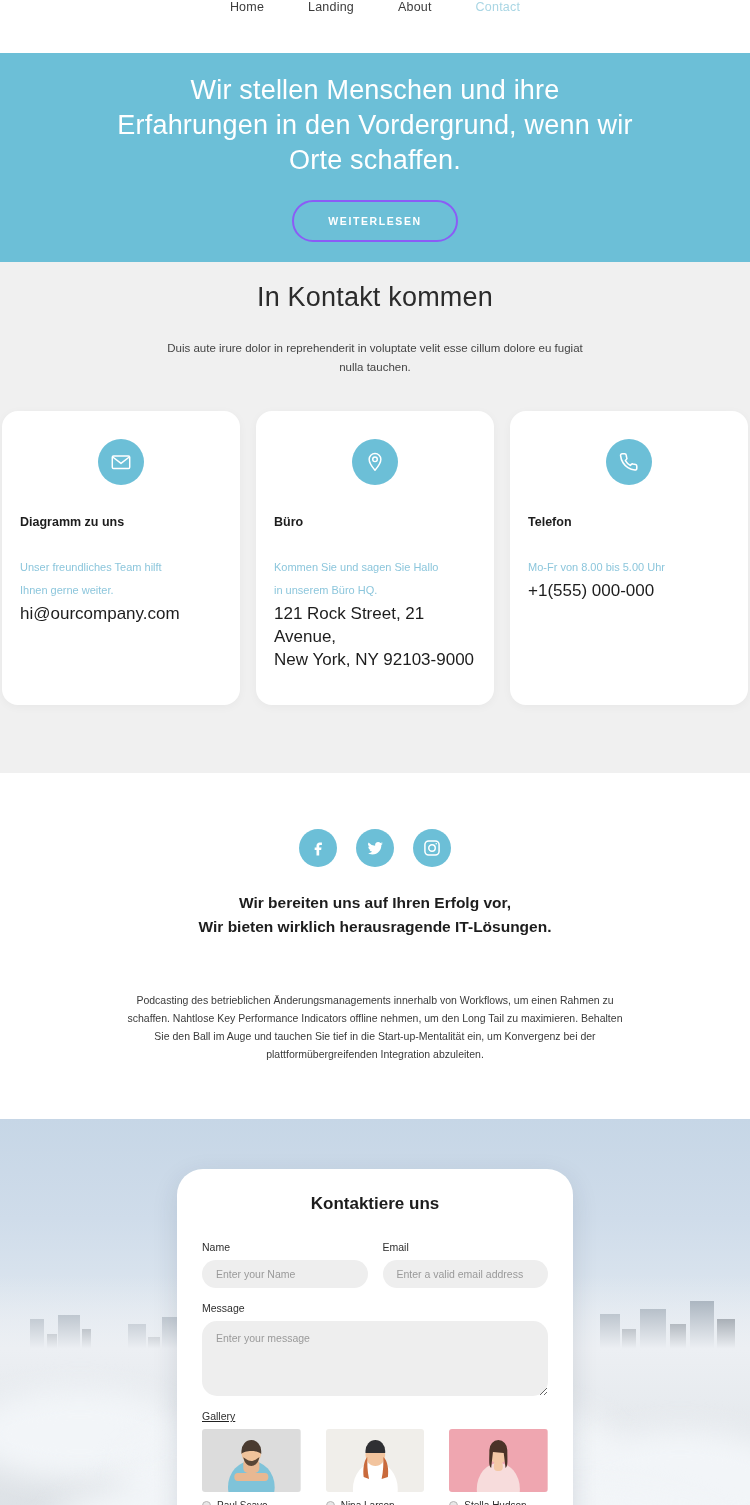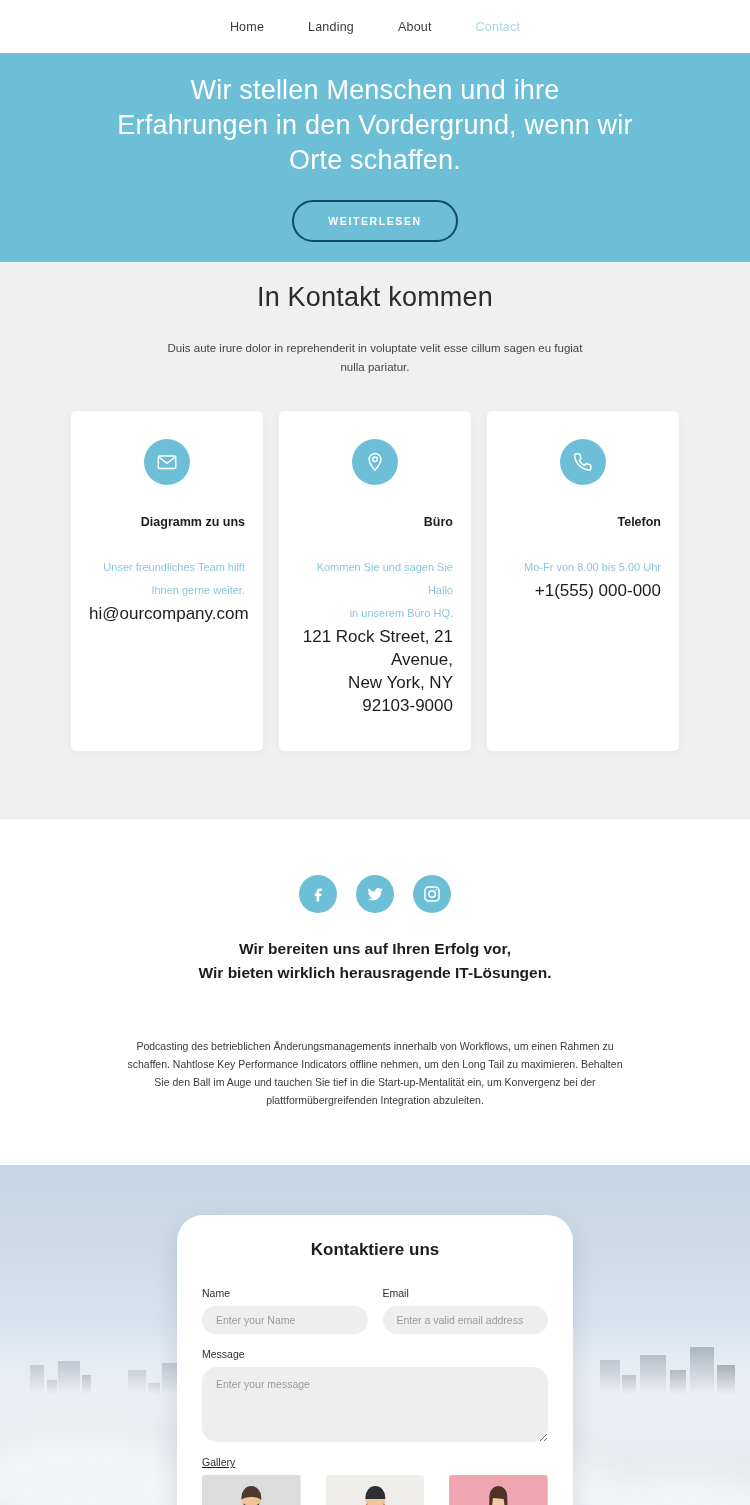--- a/index.html
+++ b/index.html
@@ -8,21 +8,21 @@
     font-family:"Liberation Sans", sans-serif;
     background:#ffffff;
     color:#222;
     -webkit-font-smoothing:antialiased;
   }
   .page { width:750px; position:relative; overflow:hidden; }
 
   
   .navbar {
     height:53px; background:#fff;
-    display:flex; align-items:center; justify-content:center;
+    display:flex; align-items:flex-start; justify-content:center;
     gap:0px;
     border-radius:22px;
   }
   .nav-item {
     font-size:12.5px; color:#3b3b3b; letter-spacing:.2px;
     padding:0 22px; cursor:pointer; white-space:nowrap;
   }
   .nav-item.active { color:#a9d6e4; }
 
   
@@ -32,21 +32,21 @@
     display:flex; flex-direction:column; align-items:center; justify-content:center;
     text-align:center;
   }
   .hero h1 {
     font-weight:300; font-size:27px; line-height:35px; color:#fff;
     letter-spacing:.2px;
     max-width:520px;
   }
   .hero-btn {
     margin-top:22px;
-    border:2px solid #0c4a6e; border-radius:30px;
+    border:2px solid #8b5cf6; border-radius:30px;
     color:#fff; background:transparent;
     font-size:10.5px; font-weight:700; letter-spacing:1.6px;
     padding:13px 34px; cursor:pointer;
   }
 
   
   .contact-section {
     background:#f0f0f0; padding:20px 0 68px;
     text-align:center;
   }
@@ -54,22 +54,22 @@
     font-weight:400; font-size:27px; color:#2b2b2b; letter-spacing:.2px;
   }
   .contact-sub {
     margin:26px auto 0; max-width:420px;
     font-size:11.5px; line-height:19px; color:#444;
   }
   .cards {
     display:flex; gap:16px; justify-content:center; margin-top:34px;
   }
   .card {
-    width:192px; background:#fff; border-radius:5px;
-    padding:28px 18px 34px; text-align:right;
+    width:238px; background:#fff; border-radius:16px;
+    padding:28px 18px 34px; text-align:left;
     box-shadow:0 2px 10px rgba(0,0,0,.04);
   }
   .card-icon {
     width:46px; height:46px; border-radius:50%;
     background:#6cbfd7; margin:0 auto 30px;
     display:flex; align-items:center; justify-content:center;
   }
   .card-icon svg { display:block; }
   .card-title {
     font-size:12.5px; font-weight:700; color:#1d1d1d; margin-bottom:27px;
@@ -168,21 +168,21 @@
     <div class="nav-item active">Contact</div>
   </div>
 
   <div class="hero">
     <h1>Wir stellen Menschen und ihre Erfahrungen in den Vordergrund, wenn wir Orte schaffen.</h1>
     <button class="hero-btn">WEITERLESEN</button>
   </div>
 
   <div class="contact-section">
     <h2>In Kontakt kommen</h2>
-    <p class="contact-sub">Duis aute irure dolor in reprehenderit in voluptate velit esse cillum sagen eu fugiat nulla pariatur.</p>
+    <p class="contact-sub">Duis aute irure dolor in reprehenderit in voluptate velit esse cillum dolore eu fugiat nulla tauchen.</p>
 
     <div class="cards">
 
       <div class="card">
         <div class="card-icon">
           <svg width="22" height="22" viewBox="0 0 24 24" fill="none" stroke="#fff" stroke-width="1.6" stroke-linecap="round" stroke-linejoin="round">
             <rect x="2.5" y="5.5" width="19" height="13.5" rx="1.4"></rect>
             <path d="M3 6.5 L12 13.5 L21 6.5"></path>
           </svg>
         </div>

